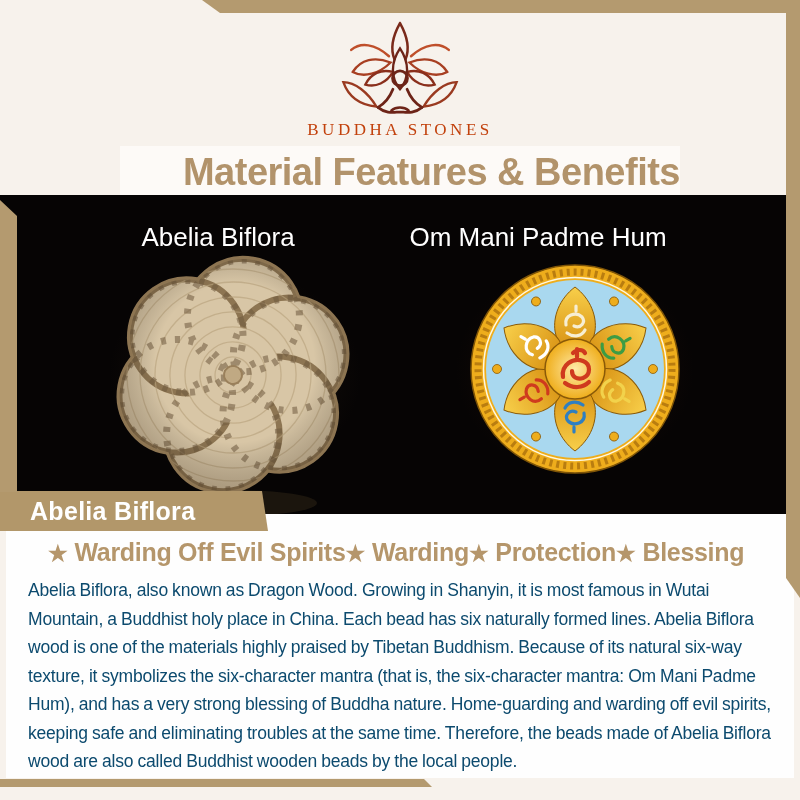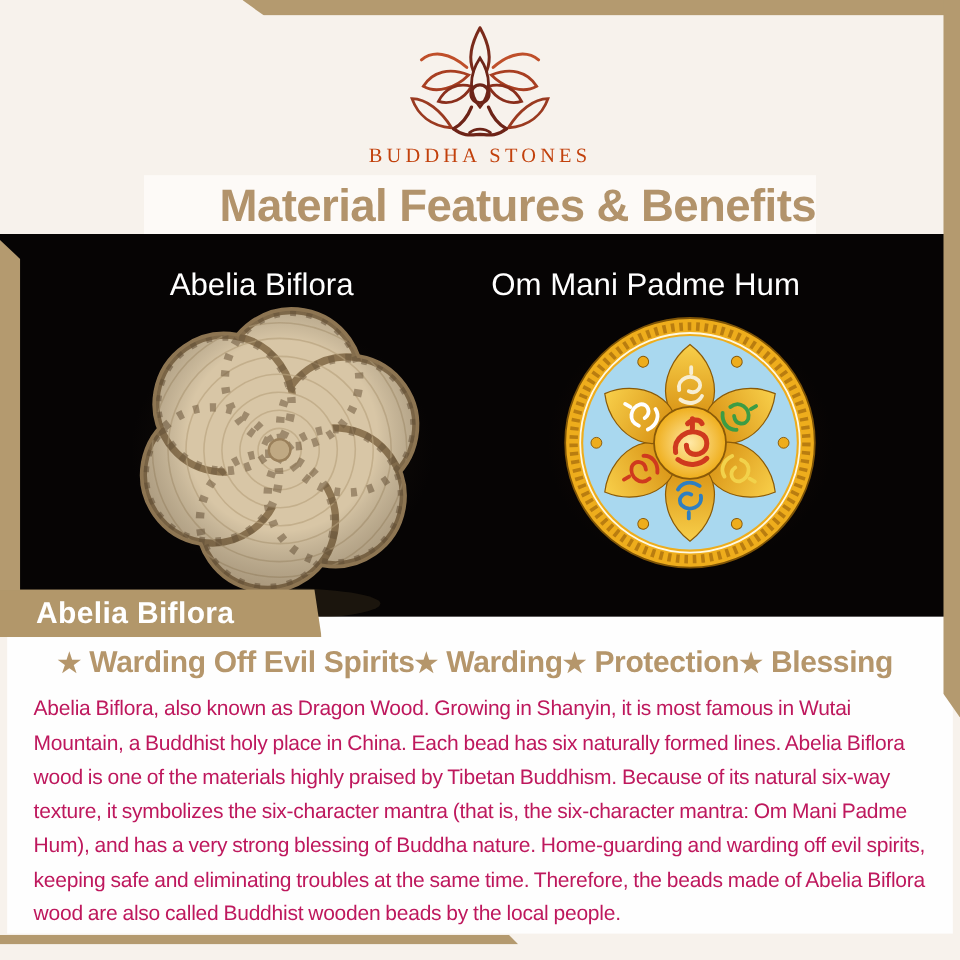--- a/index.html
+++ b/index.html
@@ -49,21 +49,21 @@
 
   
   #content-box { position:absolute; left:6px; top:514px; width:788px; height:264px;
                  background:#fefefe; z-index:20; }
   #benefits-row { position:absolute; left:22px; top:24px; width:744px;
                   display:flex; justify-content:flex-start; align-items:center;
                   font-size:25px; font-weight:bold; color:#b5966b; letter-spacing:-0.3px;margin-left:20px; }
   .benefit-item { white-space:nowrap; }
   .star-icon { font-size:22px; margin-right:7px; }
   #product-description { position:absolute; left:22px; top:62px; width:748px;
-                         font-size:17.5px; line-height:28.5px; color:#be185d;
+                         font-size:17.5px; line-height:28.5px; color:#0c4a6e;
                          letter-spacing:-0.2px; word-spacing:-0.5px; text-align:left; }
 </style>
 </head>
 <body>
 
 <div id="page">
 
   <div id="top-bar" class="frame"></div>
   <div id="right-bar" class="frame"></div>
   <div id="left-bar" class="frame"></div>

